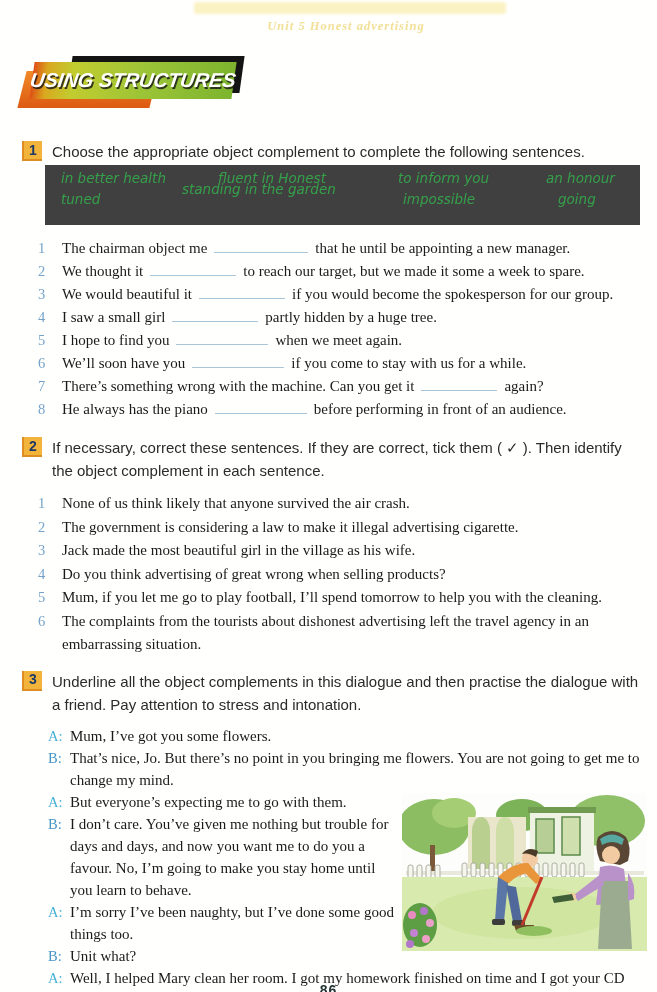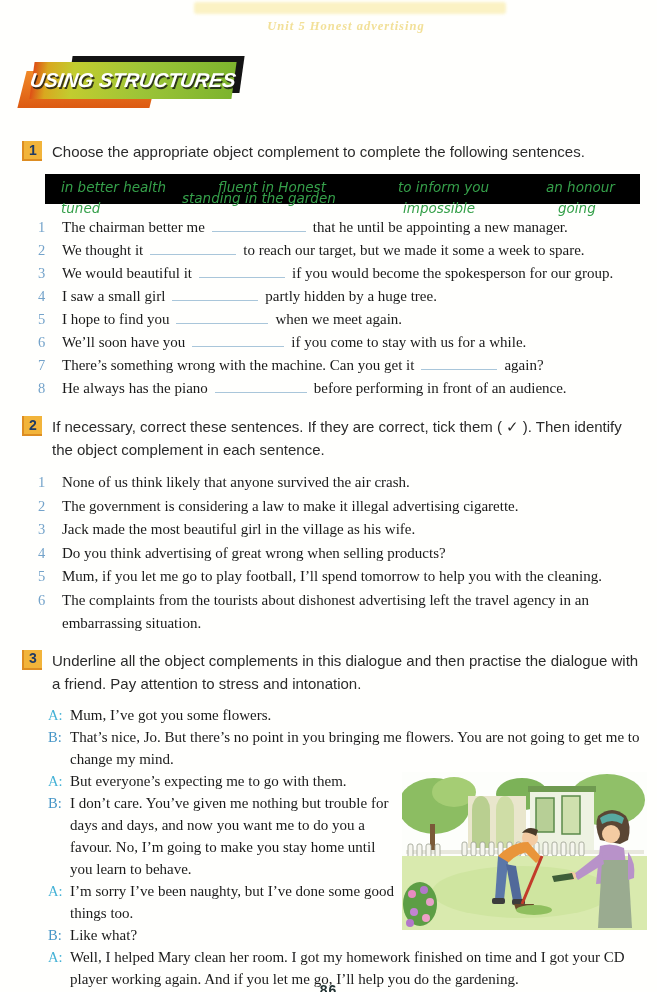--- a/index.html
+++ b/index.html
@@ -49,21 +49,21 @@
   .badge {
     position:absolute; left:0; top:1px;
     width:20px; height:20px; background:#f2b43a;
     border-left:2px solid #dd8d22; border-bottom:2px solid #dd8d22;
     color:#1e3a64; font-weight:bold; font-size:14px;
     display:flex; align-items:center; justify-content:center;
     font-family:"Liberation Sans", sans-serif;
   }
 
   
-  .word-box { position:relative; margin:11px 17px 12px 45px; height:30px; background:#000000; }
+  .word-box { position:relative; margin:2px 17px 12px 45px; height:60px; background:#404040; }
   .word-item {
     position:absolute; white-space:nowrap;
     font-family:"DejaVu Sans", sans-serif;
     font-style:italic; font-size:13.5px; color:#35a04a;
   }
 
   
   .sent-list { margin:0 12px 0 36px; }
   .sent-row { position:relative; padding-left:26px; font-size:15px; line-height:23px; color:#1a1a1a; }
   .sent-num { position:absolute; left:2px; top:0; color:#74a3ca; font-size:14.5px; }
@@ -119,21 +119,21 @@
   <span class="word-item" style="left:353px;top:5px">to inform you</span>
   <span class="word-item" style="left:501px;top:5px">an honour</span>
   <span class="word-item" style="left:16px;top:26px">tuned</span>
   <span class="word-item" style="left:137px;top:16px">standing in the garden</span>
   <span class="word-item" style="left:358px;top:26px">impossible</span>
   <span class="word-item" style="left:513px;top:26px">going</span>
 </div>
 
 <div class="sent-list">
   <div class="sent-row">
-    <span class="sent-num">1</span><span>The chairman better me</span><span class="blank" style="width:94px"></span><span>that he until be appointing a new manager.</span>
+    <span class="sent-num">1</span><span>The chairman object me</span><span class="blank" style="width:94px"></span><span>that he until be appointing a new manager.</span>
   </div>
   <div class="sent-row">
     <span class="sent-num">2</span><span>We thought it</span><span class="blank"></span><span>to reach our target, but we made it some a week to spare.</span>
   </div>
   <div class="sent-row">
     <span class="sent-num">3</span><span>We would beautiful it</span><span class="blank"></span><span>if you would become the spokesperson for our group.</span>
   </div>
   <div class="sent-row">
     <span class="sent-num">4</span><span>I saw a small girl</span><span class="blank"></span><span>partly hidden by a huge tree.</span>
   </div>
@@ -287,20 +287,20 @@
   <div class="d-line">
     <span class="speaker speaker-a">A:</span><span>But everyone’s expecting me to go with them.</span>
   </div>
   <div class="d-line">
     <span class="speaker speaker-b">B:</span><span>I don’t care. You’ve given me nothing but trouble for days and days, and now you want me to do you a favour. No, I’m going to make you stay home until you learn to behave.</span>
   </div>
   <div class="d-line">
     <span class="speaker speaker-a">A:</span><span>I’m sorry I’ve been naughty, but I’ve done some good things too.</span>
   </div>
   <div class="d-line">
-    <span class="speaker speaker-b">B:</span><span>Like what?</span>
+    <span class="speaker speaker-b">B:</span><span>Unit what?</span>
   </div>
   <div class="d-line">
     <span class="speaker speaker-a">A:</span><span>Well, I helped Mary clean her room. I got my homework finished on time and I got your CD player working again. And if you let me go, I’ll help you do the gardening.</span>
   </div>
 </div>
 
 <div class="page-number">86</div>
 
 </body></html>

